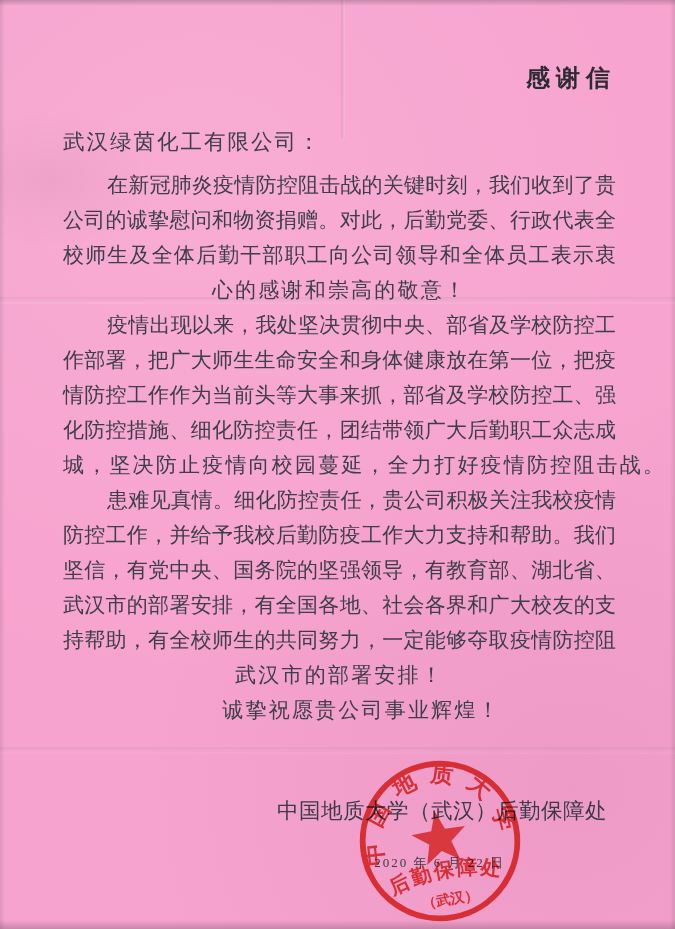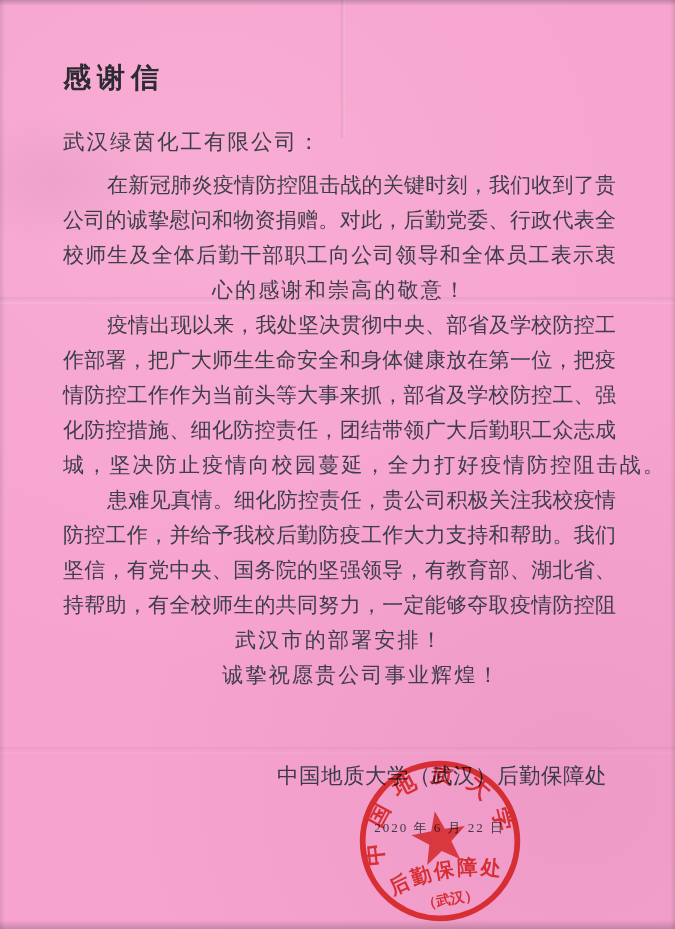--- a/index.html
+++ b/index.html
@@ -16,22 +16,22 @@
       #f7a3cf;
   }
   .sheet{
     position:absolute;inset:0;
     padding:0 59px 0 63px;
     box-sizing:border-box;
     color:#3d3e49;
   }
   .title{
     margin:60px 0 0 0;
-    text-align:left;
-    font-size:28px;line-height:36px;
+    text-align:right;
+    font-size:24px;line-height:36px;
     font-weight:bold;letter-spacing:6px;
     color:#2a2b33;
     font-family:"Liberation Sans",sans-serif;
   }
   .salutation{
     margin-top:29px;
     font-size:21.5px;line-height:34px;letter-spacing:2px;
   }
   .body-block{margin-top:9px;}
   .line{
@@ -108,20 +108,21 @@
         <div class="line first fill">疫情出现以来，我处坚决贯彻中央、部省及学校防控工</div>
         <div class="line fill">作部署，把广大师生生命安全和身体健康放在第一位，把疫</div>
         <div class="line fill">情防控工作作为当前头等大事来抓，部省及学校防控工、强</div>
         <div class="line fill">化防控措施、细化防控责任，团结带领广大后勤职工众志成</div>
         <div class="line last">城，坚决防止疫情向校园蔓延，全力打好疫情防控阻击战。</div>
       </div>
       <div class="paragraph">
         <div class="line first fill">患难见真情。细化防控责任，贵公司积极关注我校疫情</div>
         <div class="line fill">防控工作，并给予我校后勤防疫工作大力支持和帮助。我们</div>
         <div class="line fill">坚信，有党中央、国务院的坚强领导，有教育部、湖北省、</div>
+        <div class="line fill">武汉市的部署安排，有全国各地、社会各界和广大校友的支</div>
         <div class="line fill">持帮助，有全校师生的共同努力，一定能够夺取疫情防控阻</div>
         <div class="line last">武汉市的部署安排！</div>
       </div>
       <div class="paragraph closing">
         <div class="line first last">诚挚祝愿贵公司事业辉煌！</div>
       </div>
     </div>
 
     <div class="sign-block">
       <div class="signature">中国地质大学（武汉）后勤保障处</div>

